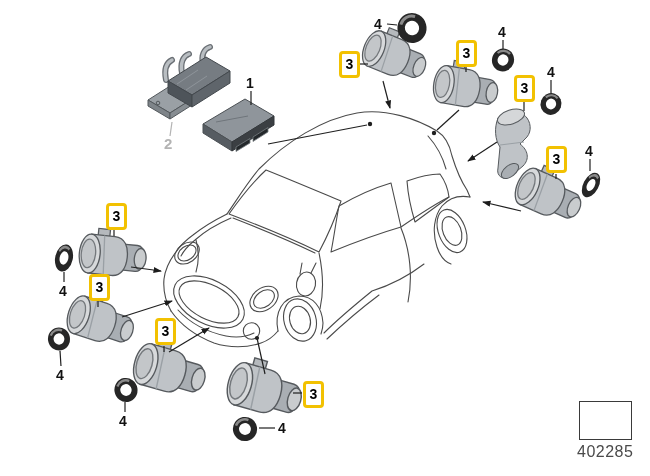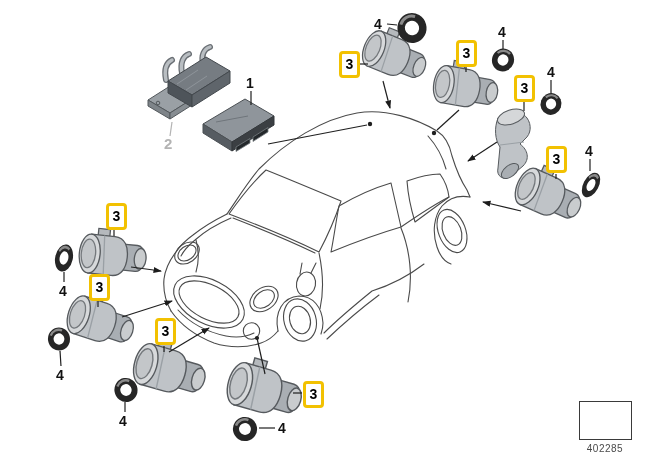--- a/index.html
+++ b/index.html
@@ -7,21 +7,21 @@
          font-family:"Liberation Sans",sans-serif;}
   .art{position:absolute;left:0;top:0;}
   .hl{position:absolute;box-sizing:border-box;width:21px;height:27px;
       border:3px solid #F2C101;border-radius:4px;background:#fff;color:#000;
       font-weight:bold;font-size:14px;line-height:20px;text-align:center;cursor:pointer;}
   .num{position:absolute;font-weight:bold;font-size:14px;color:#111;line-height:14px;}
   .num.muted{color:#b3b3b3;font-size:15px;}
   .badge-box{position:absolute;left:579px;top:401px;width:53px;height:39px;
       box-sizing:border-box;border:1.4px solid #3a3a3a;background:#fff;}
   .badge-num{position:absolute;left:577px;top:443px;width:56px;text-align:center;
-      font-size:10px;color:#4a4a4a;letter-spacing:.5px;}
+      font-size:16px;color:#4a4a4a;letter-spacing:.5px;}
 </style>
 </head>
 <body>
 
 <div class="stage">
 
   <svg class="art" width="650" height="476" viewBox="0 0 650 476">
     <defs>
       <marker id="ah" markerWidth="9" markerHeight="7" refX="7.5" refY="3" orient="auto" markerUnits="userSpaceOnUse">
         <path d="M0,0 L8.5,3 L0,6 Z" fill="#1c1c1c"></path>

